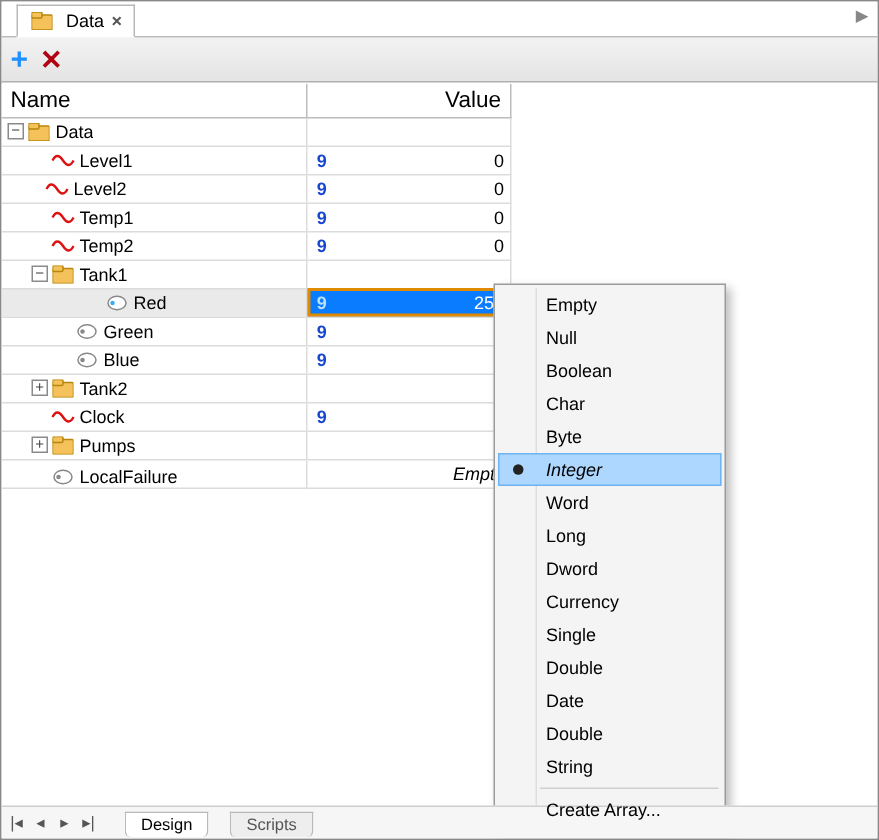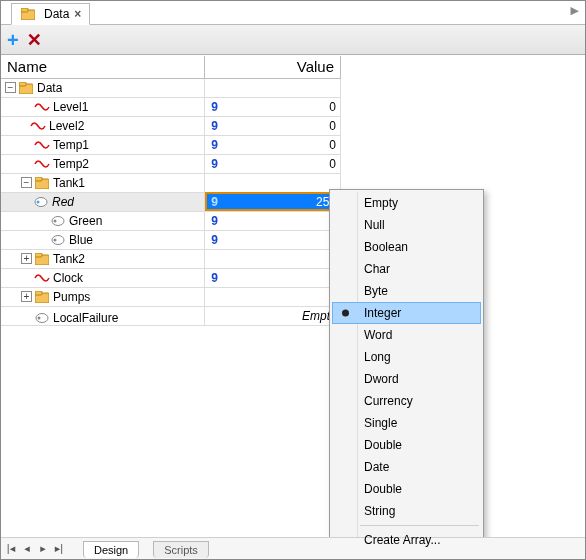--- a/index.html
+++ b/index.html
@@ -160,21 +160,21 @@
     position:absolute; left:2px; top:2px; bottom:2px;
     width:26px; background:#f4f4f4; border-right:1px solid #dedede;
   }
   .mi {
     position:relative;
     height:22px;
     display:flex; align-items:center;
     padding-left:32px;
     z-index:1;
   }
-  .mi.highlight { background:#aed7ff; border:1px solid #6fb3f3; height:22px; padding-left:31px;}
+  .mi.highlight { background:#aed7ff; border:1px solid #6fb3f3; height:22px; padding-left:31px;font-style:italic;}
   .mi .dot {
     position:absolute; left:9px; top:50%; transform:translateY(-50%);
     width:7px; height:7px; border-radius:50%; background:#222;
   }
   .msep {
     height:1px; margin:3px 2px 3px 28px;
     background:#cfcfcf;
     position:relative; z-index:1;
   }
 </style>
@@ -321,21 +321,21 @@
                 </svg>
               </span>
           <span class="label">Tank1</span>
         </div>
           </td>
         <td class="col-val"></td>
       </tr>
 
       <tr class="selected-name selected-val">
         <td class="col-name">
-            <div class="namecell" style="padding-left:19px;font-style:italic;">
+            <div class="namecell" style="padding-left:56px;">
           <span class="spacer11"></span>
           <span class="ic">
                 <svg width="14" height="12">
                   <ellipse cx="7" cy="6" rx="6" ry="4.5" fill="#fff" stroke="#888"></ellipse>
                   <circle cx="4" cy="6" r="1.5" fill="#3fa9f5"></circle>
                 </svg>
               </span>
           <span class="label">Red</span>
         </div>
           </td>

